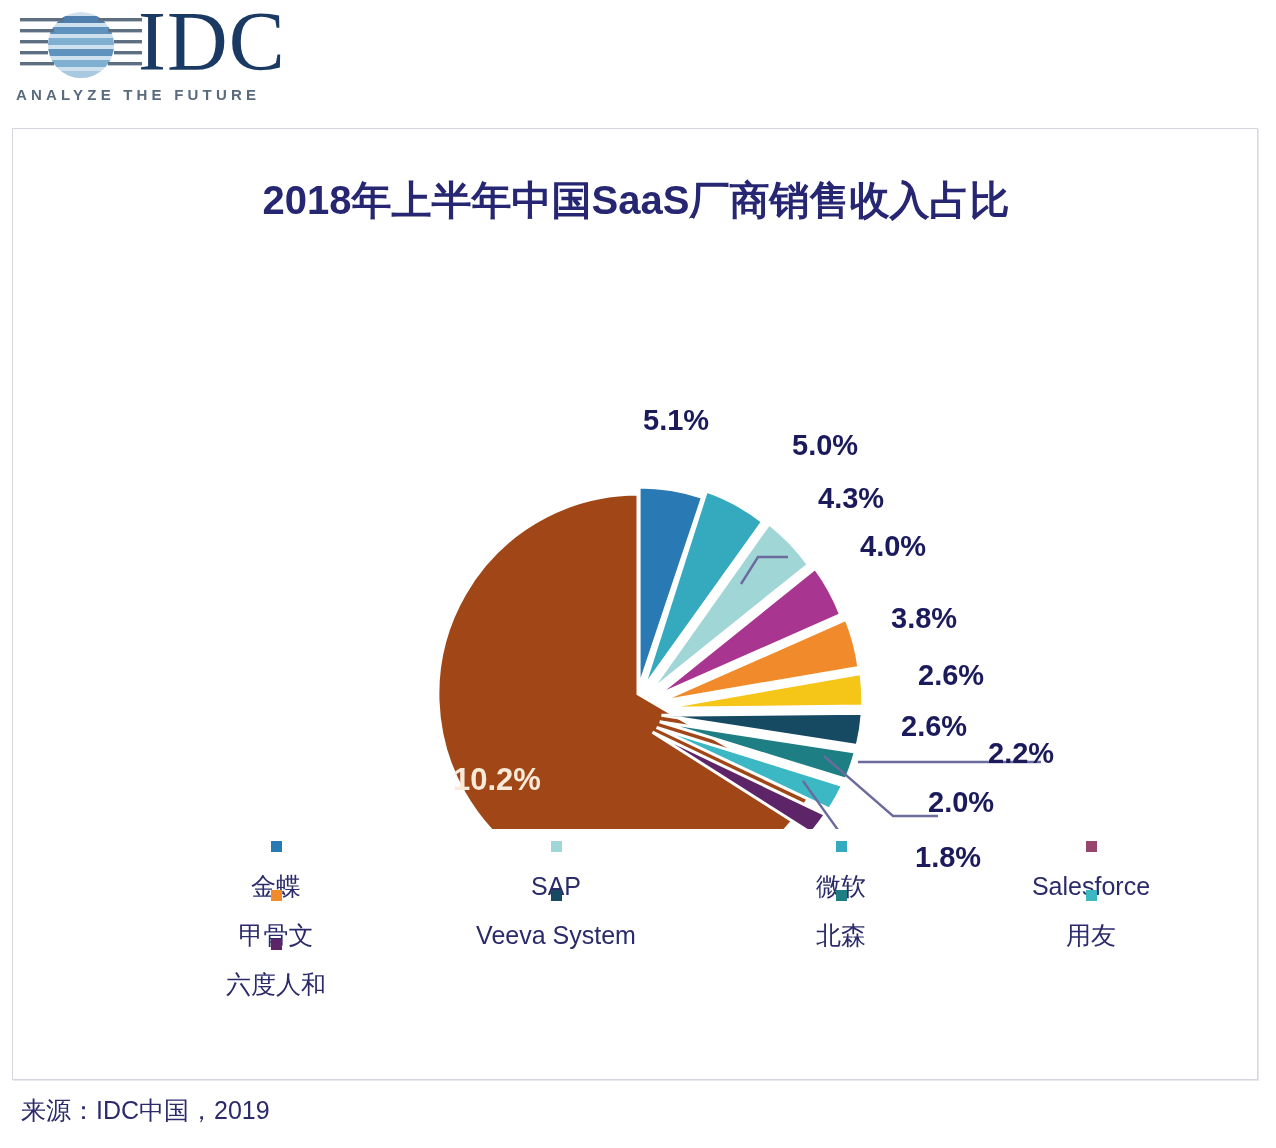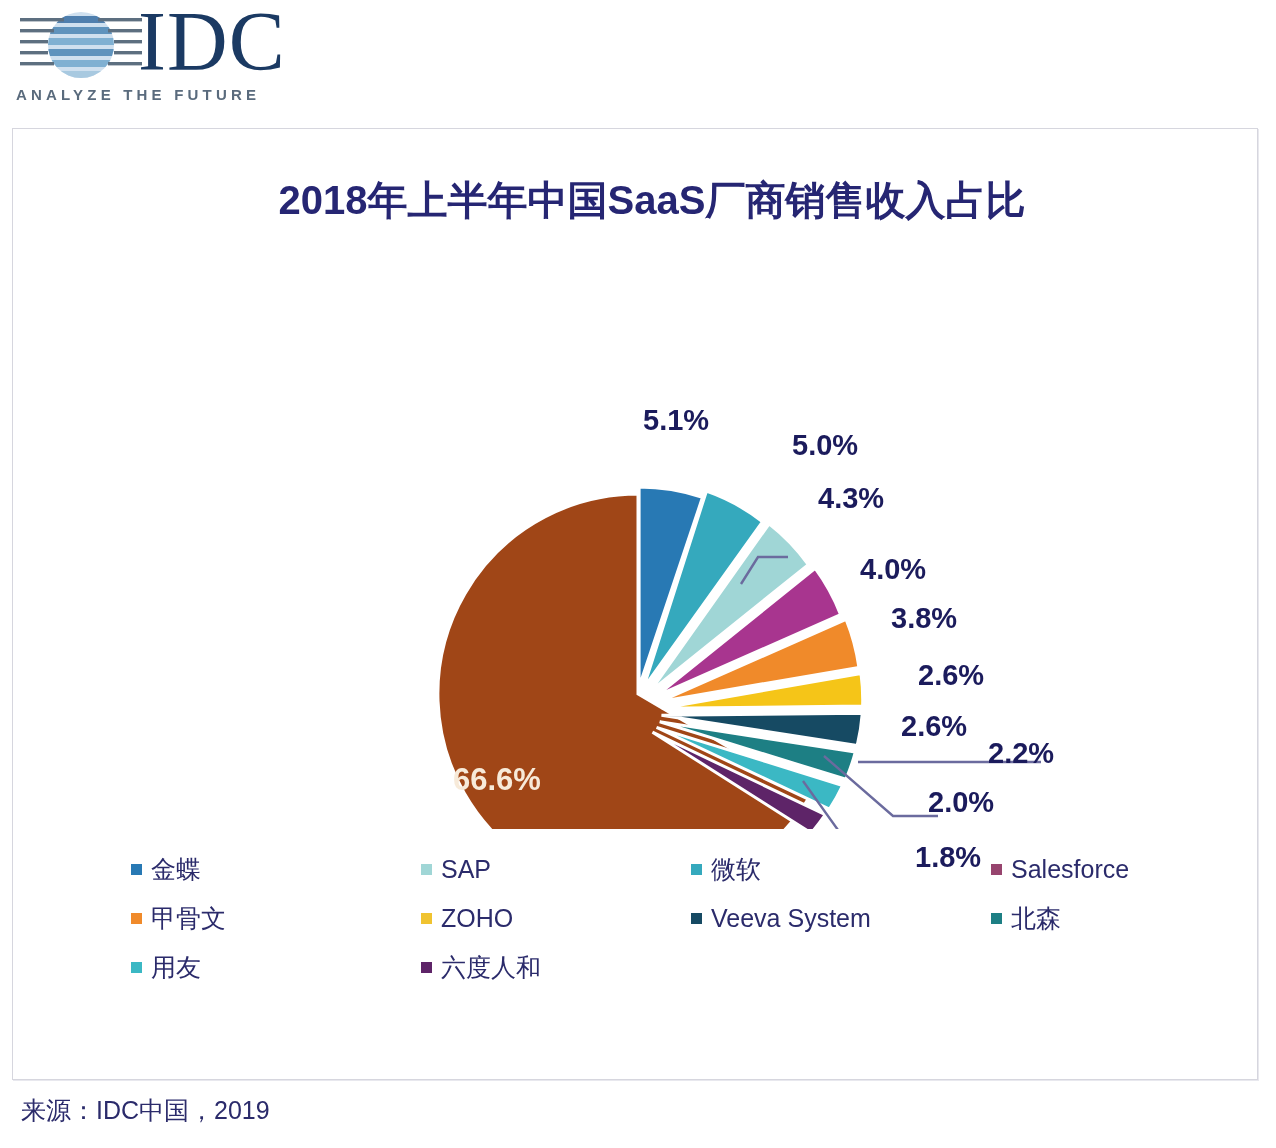--- a/index.html
+++ b/index.html
@@ -32,21 +32,21 @@
   #chart-frame{
     position:absolute;left:12px;top:128px;
     width:1246px;height:952px;
     background:#ffffff;
     border:1px solid #d6d6de;
     box-shadow:1px 1px 0 #e8e8ee;
     box-sizing:border-box;
   }
 
   #chart-title{
-    position:absolute;left:16px;top:44px;width:1246px;
+    position:absolute;left:0;top:44px;width:1246px;
     text-align:center;
     font-size:40px;font-weight:700;
     color:#262673;
     letter-spacing:0px;
     font-family:"Liberation Sans","DejaVu Sans",sans-serif;
     white-space:nowrap;
   }
 
   
   #pie-svg{position:absolute;left:0;top:110px;width:1246px;height:590px;}
@@ -63,21 +63,21 @@
 
   
   #legend{
     position:absolute;left:118px;top:716px;
     width:1060px;height:150px;
     display:grid;
     grid-template-columns:290px 270px 300px 200px;
     grid-auto-rows:49px;
     align-items:center;
   }
-  .legend-item{display:flex;align-items:center;gap:9px;}
+  .legend-item{display:flex;align-items:center;gap:22px;flex-direction:column;}
   .legend-swatch{
     width:11px;height:11px;flex:0 0 11px;display:inline-block;
   }
   .legend-text{
     font-size:25px;color:#2b2b6b;
     font-family:"Liberation Sans","DejaVu Sans",sans-serif;
     white-space:nowrap;line-height:1;
   }
 
   
@@ -161,28 +161,28 @@
       <polyline points="728,345 745,318 775,318"></polyline>
       <polyline points="845,523 1028,523"></polyline>
       <polyline points="811,517 880,577 925,577"></polyline>
       <polyline points="790,542 860,640 912,640"></polyline>
     </g>
   </svg>
 
   <div class="pct-label" style="left:630px;top:275px;">5.1%</div>
   <div class="pct-label" style="left:779px;top:300px;">5.0%</div>
   <div class="pct-label" style="left:805px;top:353px;">4.3%</div>
-  <div class="pct-label" style="left:847px;top:424px;">4.0%</div>
+  <div class="pct-label" style="left:847px;top:401px;">4.0%</div>
   <div class="pct-label" style="left:878px;top:473px;">3.8%</div>
   <div class="pct-label" style="left:905px;top:530px;">2.6%</div>
   <div class="pct-label" style="left:888px;top:581px;">2.6%</div>
   <div class="pct-label" style="left:975px;top:608px;">2.2%</div>
   <div class="pct-label" style="left:915px;top:657px;">2.0%</div>
   <div class="pct-label" style="left:902px;top:712px;">1.8%</div>
-  <div class="pct-label inner" style="left:440px;top:633px;">66.6%</div>
+  <div class="pct-label inner" style="left:440px;top:633px;">10.2%</div>
 
   <div id="legend">
     <div class="legend-item">
       <span class="legend-swatch" style="background:#2879b4"></span>
       <span class="legend-text">金蝶</span>
     </div>
     <div class="legend-item">
       <span class="legend-swatch" style="background:#a0d6d6"></span>
       <span class="legend-text">SAP</span>
     </div>
@@ -193,24 +193,20 @@
     <div class="legend-item">
       <span class="legend-swatch" style="background:#97446e"></span>
       <span class="legend-text">Salesforce</span>
     </div>
 
     <div class="legend-item">
       <span class="legend-swatch" style="background:#f08a2a"></span>
       <span class="legend-text">甲骨文</span>
     </div>
     <div class="legend-item">
-      <span class="legend-swatch" style="background:#f0c330"></span>
-      <span class="legend-text">ZOHO</span>
-    </div>
-    <div class="legend-item">
       <span class="legend-swatch" style="background:#164a63"></span>
       <span class="legend-text">Veeva System</span>
     </div>
     <div class="legend-item">
       <span class="legend-swatch" style="background:#1d7f84"></span>
       <span class="legend-text">北森</span>
     </div>
 
     <div class="legend-item">
       <span class="legend-swatch" style="background:#3bb8c4"></span>

